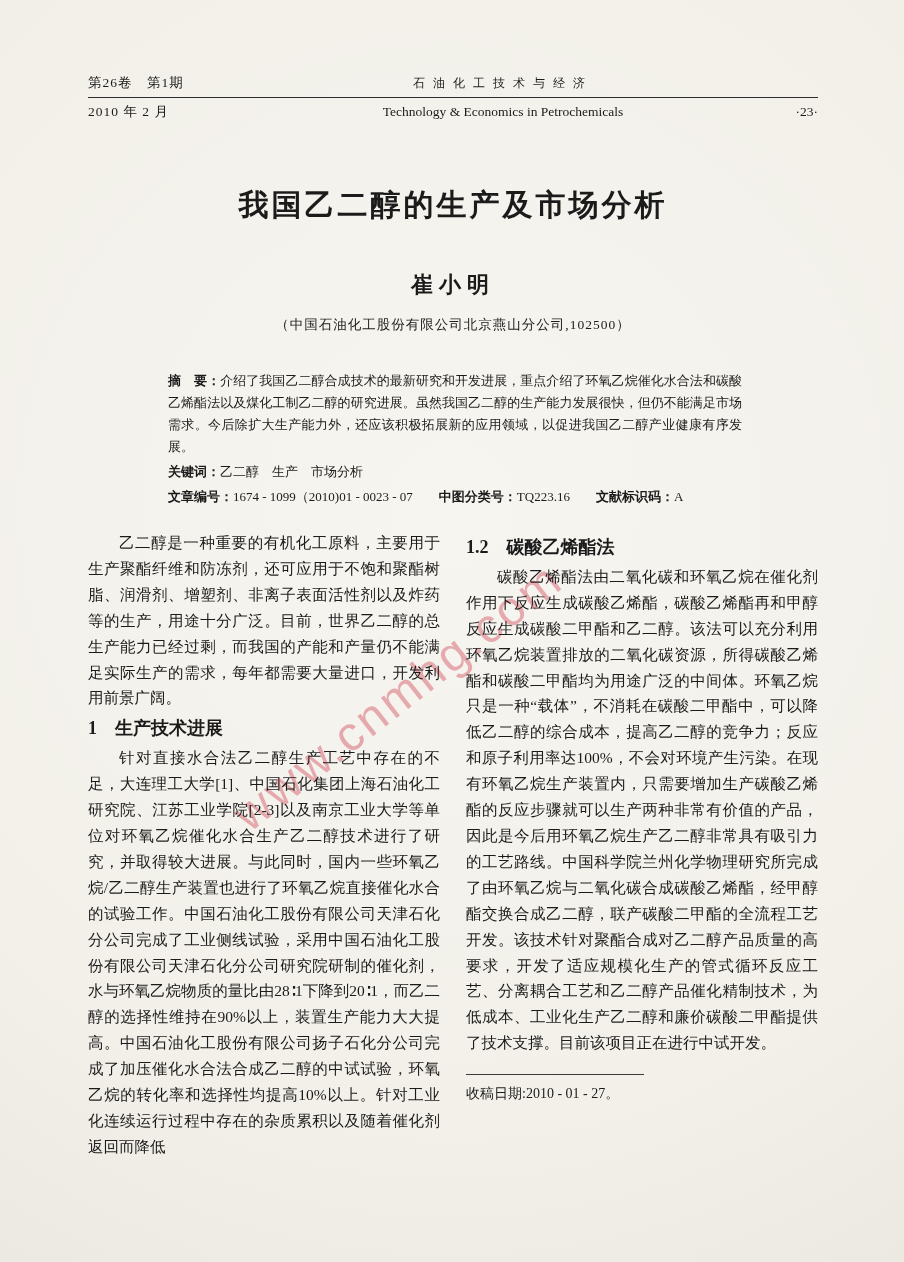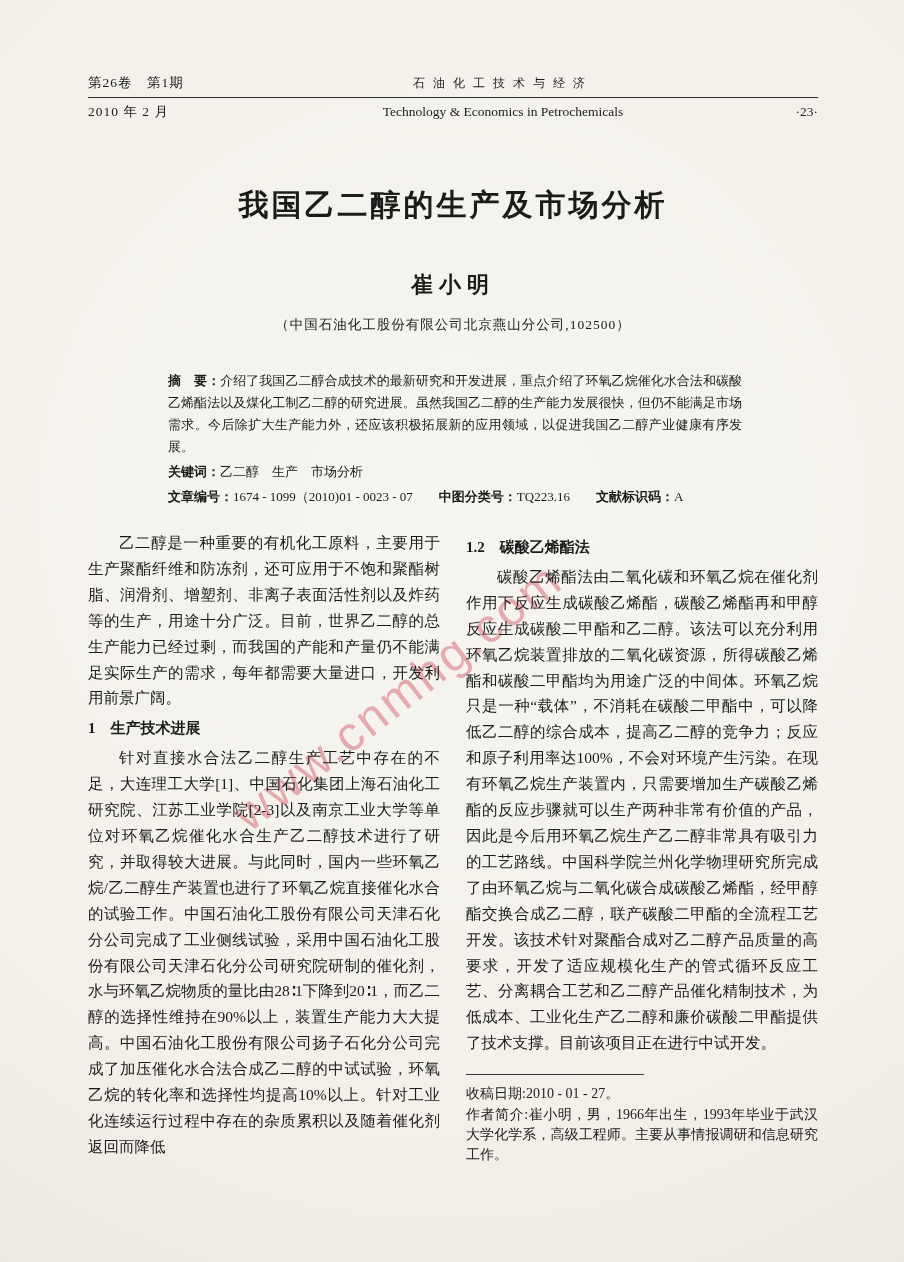--- a/index.html
+++ b/index.html
@@ -51,21 +51,21 @@
   .meta-label { font-weight:700; }
   .meta-sep { display:inline-block; width:2em; }
   
   .columns {
     display:flex; gap:26px; margin-top:22px;
     font-size:15.5px; line-height:25.9px; text-align:justify;
   }
   .col { flex:1; min-width:0; }
   .body-p { text-indent:2em; }
   .body-p.noindent { text-indent:0; }
-  .sec-heading { font-size:15px; font-weight:700; margin:5px 0 3px; text-indent:0; }
+  .sec-heading { font-size:18px; font-weight:700; margin:5px 0 3px; text-indent:0; }
   
   .footnote { margin-top:18px; font-size:14px; line-height:20px; text-align:justify; }
   .footnote-rule { width:178px; border:none; border-top:1.2px solid #3a3a3a; margin-bottom:9px; }
   .footnote p { margin-bottom:1px; }
 </style>
 </head>
 <body>
 
 <div class="page">
 
@@ -105,20 +105,19 @@
         <p class="body-p">针对直接水合法乙二醇生产工艺中存在的不足，大连理工大学[1]、中国石化集团上海石油化工研究院、江苏工业学院[2-3]以及南京工业大学等单位对环氧乙烷催化水合生产乙二醇技术进行了研究，并取得较大进展。与此同时，国内一些环氧乙烷/乙二醇生产装置也进行了环氧乙烷直接催化水合的试验工作。中国石油化工股份有限公司天津石化分公司完成了工业侧线试验，采用中国石油化工股份有限公司天津石化分公司研究院研制的催化剂，水与环氧乙烷物质的量比由28∶1下降到20∶1，而乙二醇的选择性维持在90%以上，装置生产能力大大提高。中国石油化工股份有限公司扬子石化分公司完成了加压催化水合法合成乙二醇的中试试验，环氧乙烷的转化率和选择性均提高10%以上。针对工业化连续运行过程中存在的杂质累积以及随着催化剂返回而降低</p>
       </div>
 
       <div class="col">
         <h2 class="sec-heading">1.2　碳酸乙烯酯法</h2>
         <p class="body-p">碳酸乙烯酯法由二氧化碳和环氧乙烷在催化剂作用下反应生成碳酸乙烯酯，碳酸乙烯酯再和甲醇反应生成碳酸二甲酯和乙二醇。该法可以充分利用环氧乙烷装置排放的二氧化碳资源，所得碳酸乙烯酯和碳酸二甲酯均为用途广泛的中间体。环氧乙烷只是一种“载体”，不消耗在碳酸二甲酯中，可以降低乙二醇的综合成本，提高乙二醇的竞争力；反应和原子利用率达100%，不会对环境产生污染。在现有环氧乙烷生产装置内，只需要增加生产碳酸乙烯酯的反应步骤就可以生产两种非常有价值的产品，因此是今后用环氧乙烷生产乙二醇非常具有吸引力的工艺路线。中国科学院兰州化学物理研究所完成了由环氧乙烷与二氧化碳合成碳酸乙烯酯，经甲醇酯交换合成乙二醇，联产碳酸二甲酯的全流程工艺开发。该技术针对聚酯合成对乙二醇产品质量的高要求，开发了适应规模化生产的管式循环反应工艺、分离耦合工艺和乙二醇产品催化精制技术，为低成本、工业化生产乙二醇和廉价碳酸二甲酯提供了技术支撑。目前该项目正在进行中试开发。</p>
 
         <div class="footnote">
           <hr class="footnote-rule">
           <p>收稿日期:2010 - 01 - 27。</p>
-          <p>作者简介:崔小明，男，1966年出生，1993年毕业于武汉大学化学系，高级工程师。主要从事情报调研和信息研究工作。</p>
         </div>
       </div>
 
     </div>
 
   </div>
 </div>
 
 </body></html>

